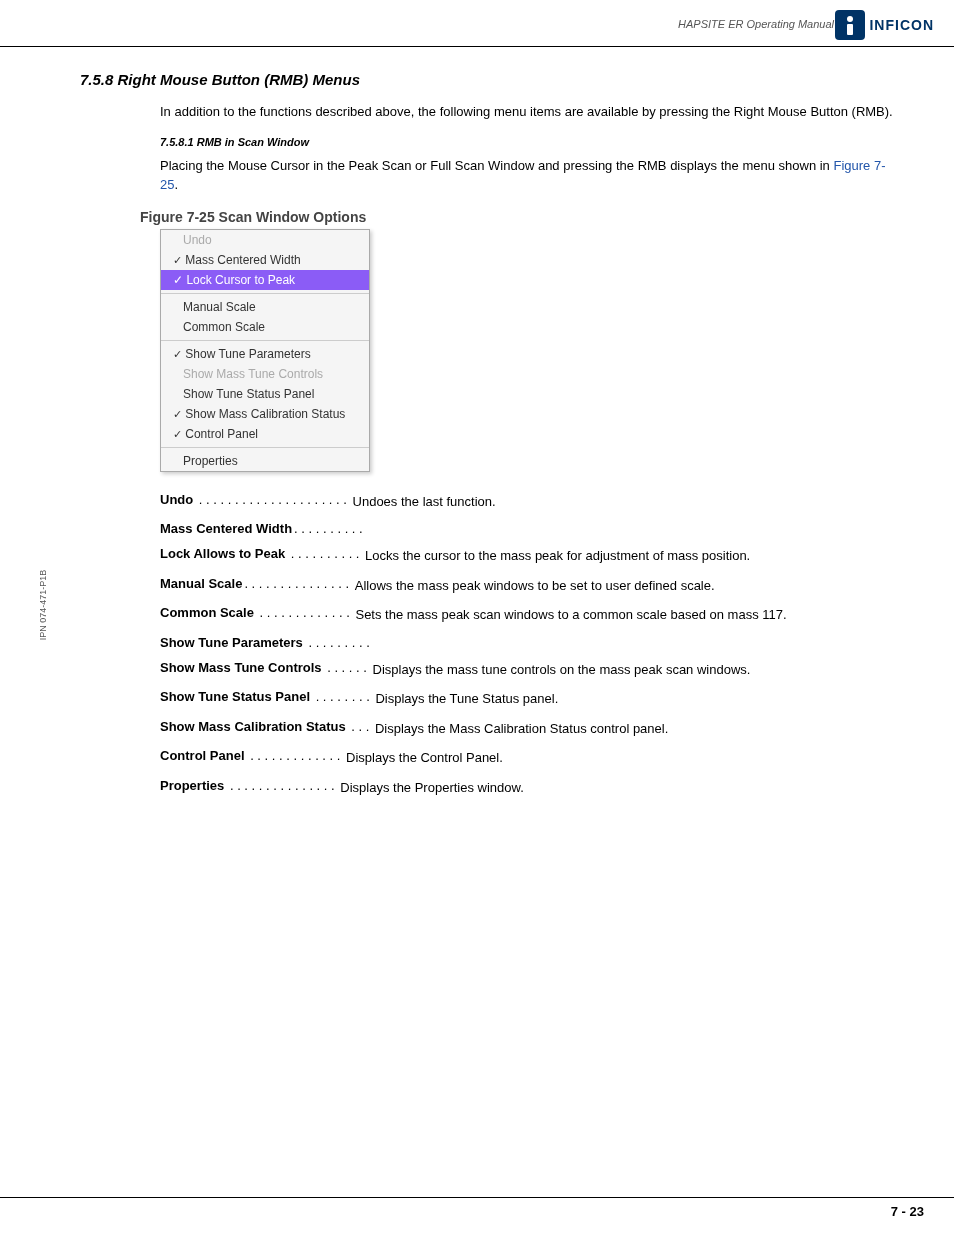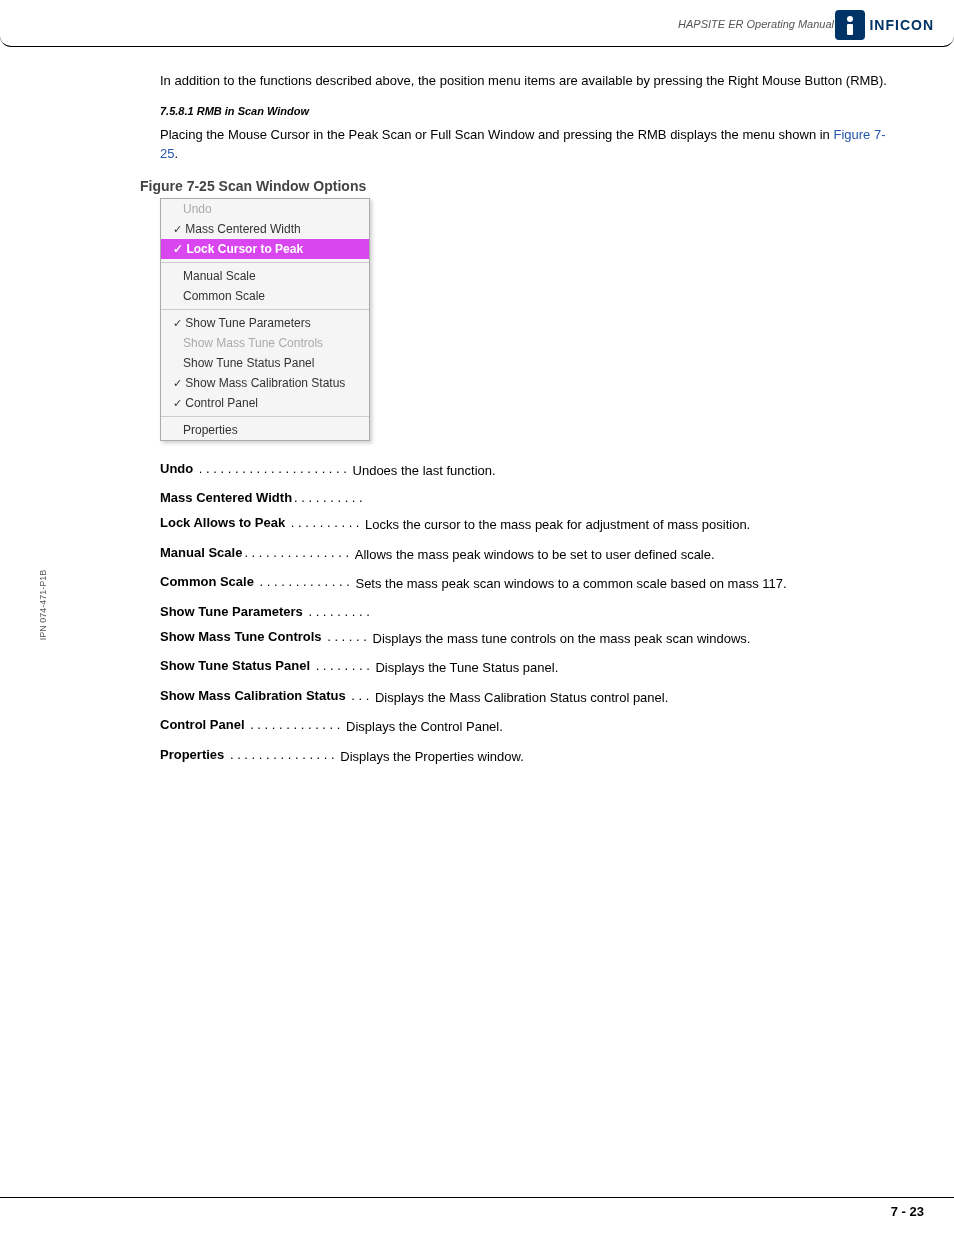--- a/index.html
+++ b/index.html
@@ -14,21 +14,20 @@
     }
 
     
     .header {
       display: flex;
       justify-content: flex-end;
       align-items: center;
       padding: 10px 20px 6px 20px;
       border-bottom: 1px solid #000;
       margin-bottom: 4px;
-      border-radius: 11px;
     }
     .header-title {
       font-size: 11px;
       color: #555;
       position: absolute;
       right: 120px;
       top: 18px;
       font-style: italic;
     }
     .logo-area {
@@ -101,23 +100,22 @@
     }
     .menu-item {
       padding: 3px 12px;
       cursor: default;
       color: #333;
     }
     .menu-item.disabled {
       color: #aaa;
     }
     .menu-item.highlighted {
-      background: #d946ef;
+      background: #8b5cf6;
       color: #fff;
-      font-weight: bold;
     }
     .menu-item.checkmark::before {
       content: '✓ ';
       font-size: 11px;
     }
     .menu-item.no-check {
       padding-left: 22px;
     }
     .menu-separator {
       border-top: 1px solid #ccc;
@@ -201,24 +199,25 @@
     </svg>
     <span class="logo-text">INFICON</span>
   </div>
 </div>
 
 <div class="sidebar-label" style="position:absolute;left:8px;top:600px;transform:rotate(-90deg);font-size:9px;color:#555;white-space:nowrap;">IPN 074-471-P1B</div>
 
 <div class="main-content">
 
   
+  <div class="section-heading">7.5.8  Right Mouse Button (RMB) Menus</div>
 
   
   <div class="body-text">
-    <span>In addition to the functions described above, the position menu items are available by pressing the Right Mouse Button (RMB).</span>
+    <span>In addition to the functions described above, the following menu items are available by pressing the Right Mouse Button (RMB).</span>
   </div>
 
   
   <div class="subsection-heading">7.5.8.1  RMB in Scan Window</div>
 
   
   <div class="body-text">
     Placing the Mouse Cursor in the Peak Scan or Full Scan Window and pressing the RMB displays the menu shown in <a class="link-text">Figure 7-25</a>.
   </div>
 

